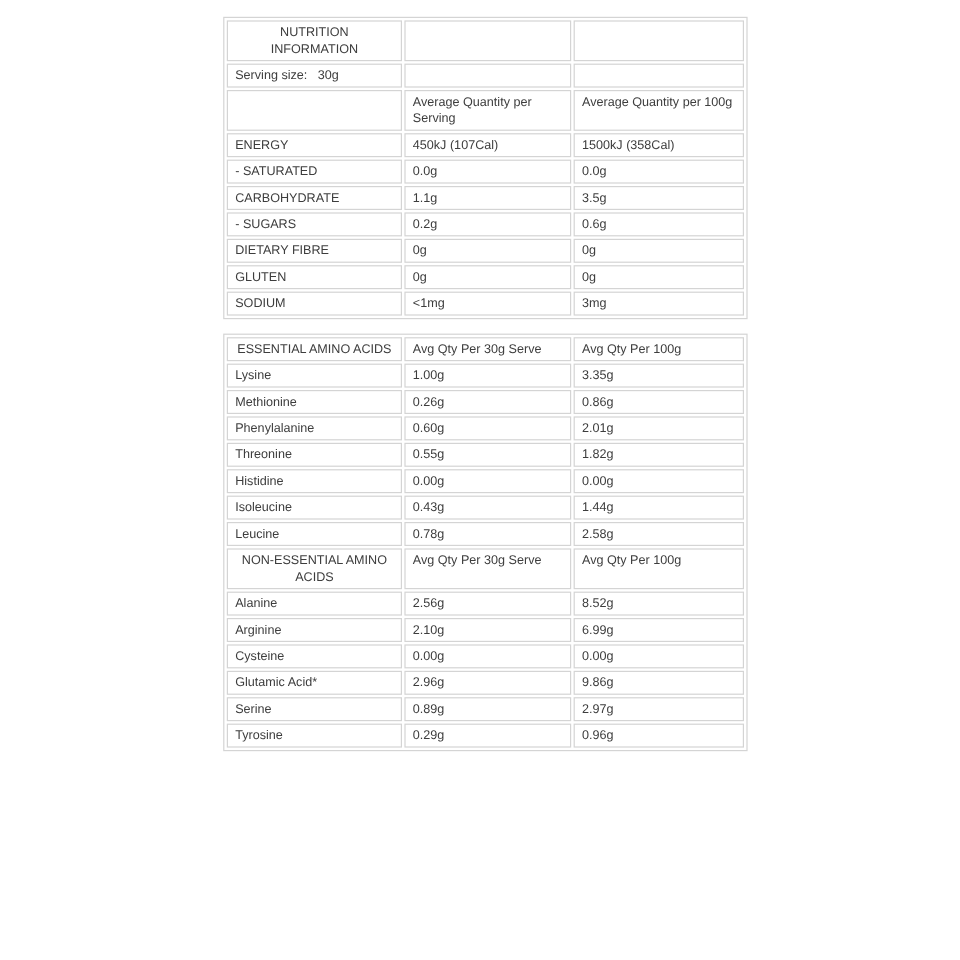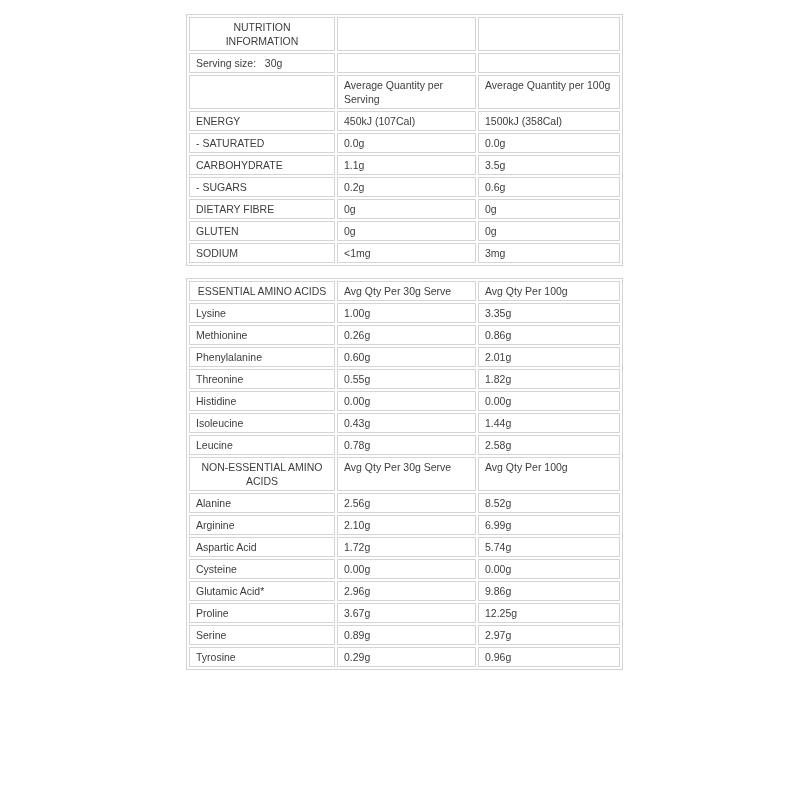--- a/index.html
+++ b/index.html
@@ -175,40 +175,30 @@
           <td>Alanine</td>
           <td>2.56g</td>
           <td>8.52g</td>
         </tr>
         <tr>
           <td>Arginine</td>
           <td>2.10g</td>
           <td>6.99g</td>
         </tr>
         <tr>
-          <td>Aspartic Acid</td>
-          <td>1.72g</td>
-          <td>5.74g</td>
-        </tr>
-        <tr>
           <td>Cysteine</td>
           <td>0.00g</td>
           <td>0.00g</td>
         </tr>
         <tr>
           <td>Glutamic Acid*</td>
           <td>2.96g</td>
           <td>9.86g</td>
         </tr>
         <tr>
-          <td>Proline</td>
-          <td>3.67g</td>
-          <td>12.25g</td>
-        </tr>
-        <tr>
           <td>Serine</td>
           <td>0.89g</td>
           <td>2.97g</td>
         </tr>
         <tr>
           <td>Tyrosine</td>
           <td>0.29g</td>
           <td>0.96g</td>
         </tr>
       </tbody>

